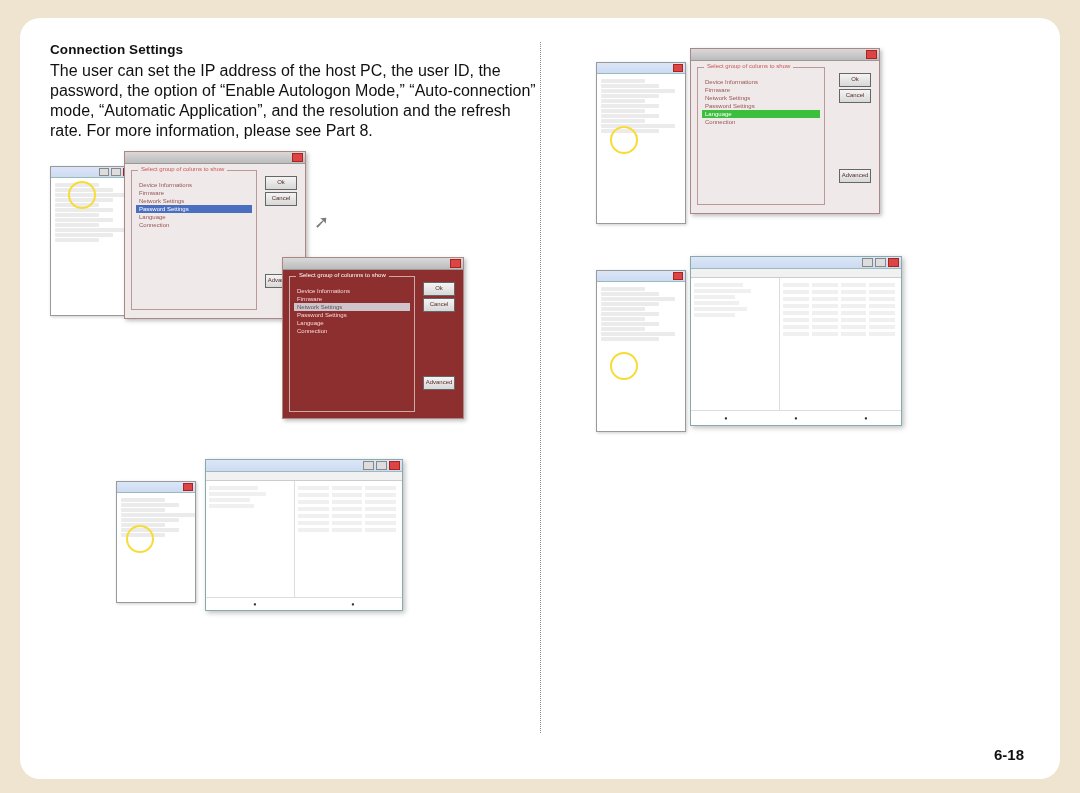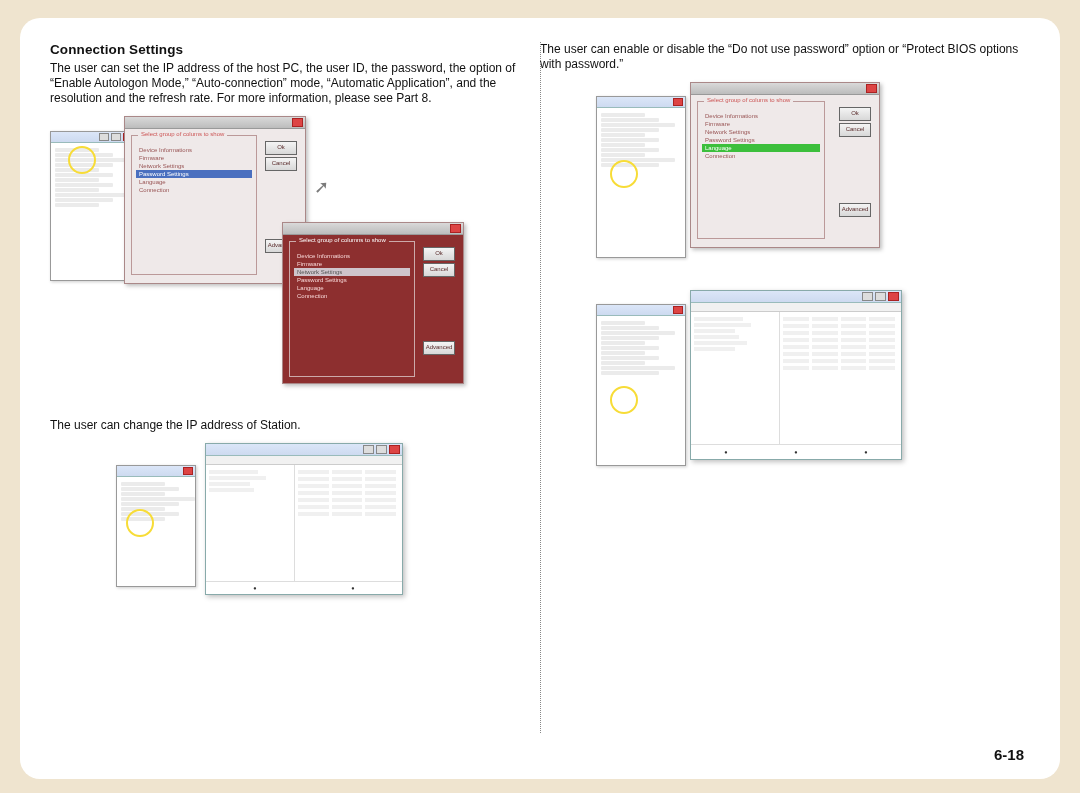--- a/index.html
+++ b/index.html
@@ -17,21 +17,21 @@
     padding:24px 30px 14px 30px;
     display:flex;
     position:relative;
   }
   .col{flex:1 1 0;min-width:0;}
   .divider{
     position:absolute;left:50%;top:24px;bottom:46px;
     width:0;border-left:1px dotted #888;
   }
   h3.sec{font-weight:700;font-size:13.5px;margin:0 0 4px 0;letter-spacing:0.1px;}
-  p.body{font-size:12px;line-height:1.25;margin:0 0 10px 0;}
+  p.body{font-size:16px;line-height:1.25;margin:0 0 10px 0;}
   .fig-row{display:flex;gap:18px;align-items:flex-start;margin:6px 0 22px 0;}
   .spacer-top{height:10px;}
   .page-num{
     position:absolute;right:36px;bottom:16px;
     font-weight:700;font-size:15px;color:#111;
   }
 
   
   .dlg{
     border:1px solid #a88;box-shadow:2px 2px 4px rgba(0,0,0,.25);
@@ -180,21 +180,20 @@
               <div>Connection</div>
             </div>
           </div>
           <div class="side-btn" style="right:8px;top:24px;">Ok</div>
           <div class="side-btn" style="right:8px;top:40px;">Cancel</div>
           <div class="side-btn" style="right:8px;top:118px;">Advanced</div>
         </div>
       </div>
 
       <div class="spacer-top"></div>
-      <p class="body">The user can change the IP address of Station.</p>
 
       <div class="fig-row" style="position:relative;height:160px;">
 
         <div class="tree-win" style="position:absolute;left:66px;top:22px;width:78px;height:120px;">
           <div class="titlebar">
               <div class="wbtn close"></div>
             </div>
           <div class="tree-body">
             <div class="tiny-line short"></div>
               <div class="tiny-line med"></div>
@@ -264,21 +263,20 @@
           </div>
           <div style="height:12px;border-top:1px solid #ddd;display:flex;justify-content:space-around;align-items:center;">
             <span class="fake">●</span>
             <span class="fake">●</span>
           </div>
         </div>
       </div>
     </div>
 
     <div class="col">
-      <p class="body">The user can enable or disable the “Do not use password” option or “Protect BIOS options with password.”</p>
 
       <div class="fig-row" style="position:relative;height:186px;">
         <div class="tree-win" style="position:absolute;left:56px;top:14px;width:88px;height:160px;">
           <div class="titlebar">
               <div class="wbtn close"></div>
             </div>
           <div class="tree-body">
             <div class="tiny-line short"></div>
               <div class="tiny-line med"></div>
               <div class="tiny-line long"></div>

